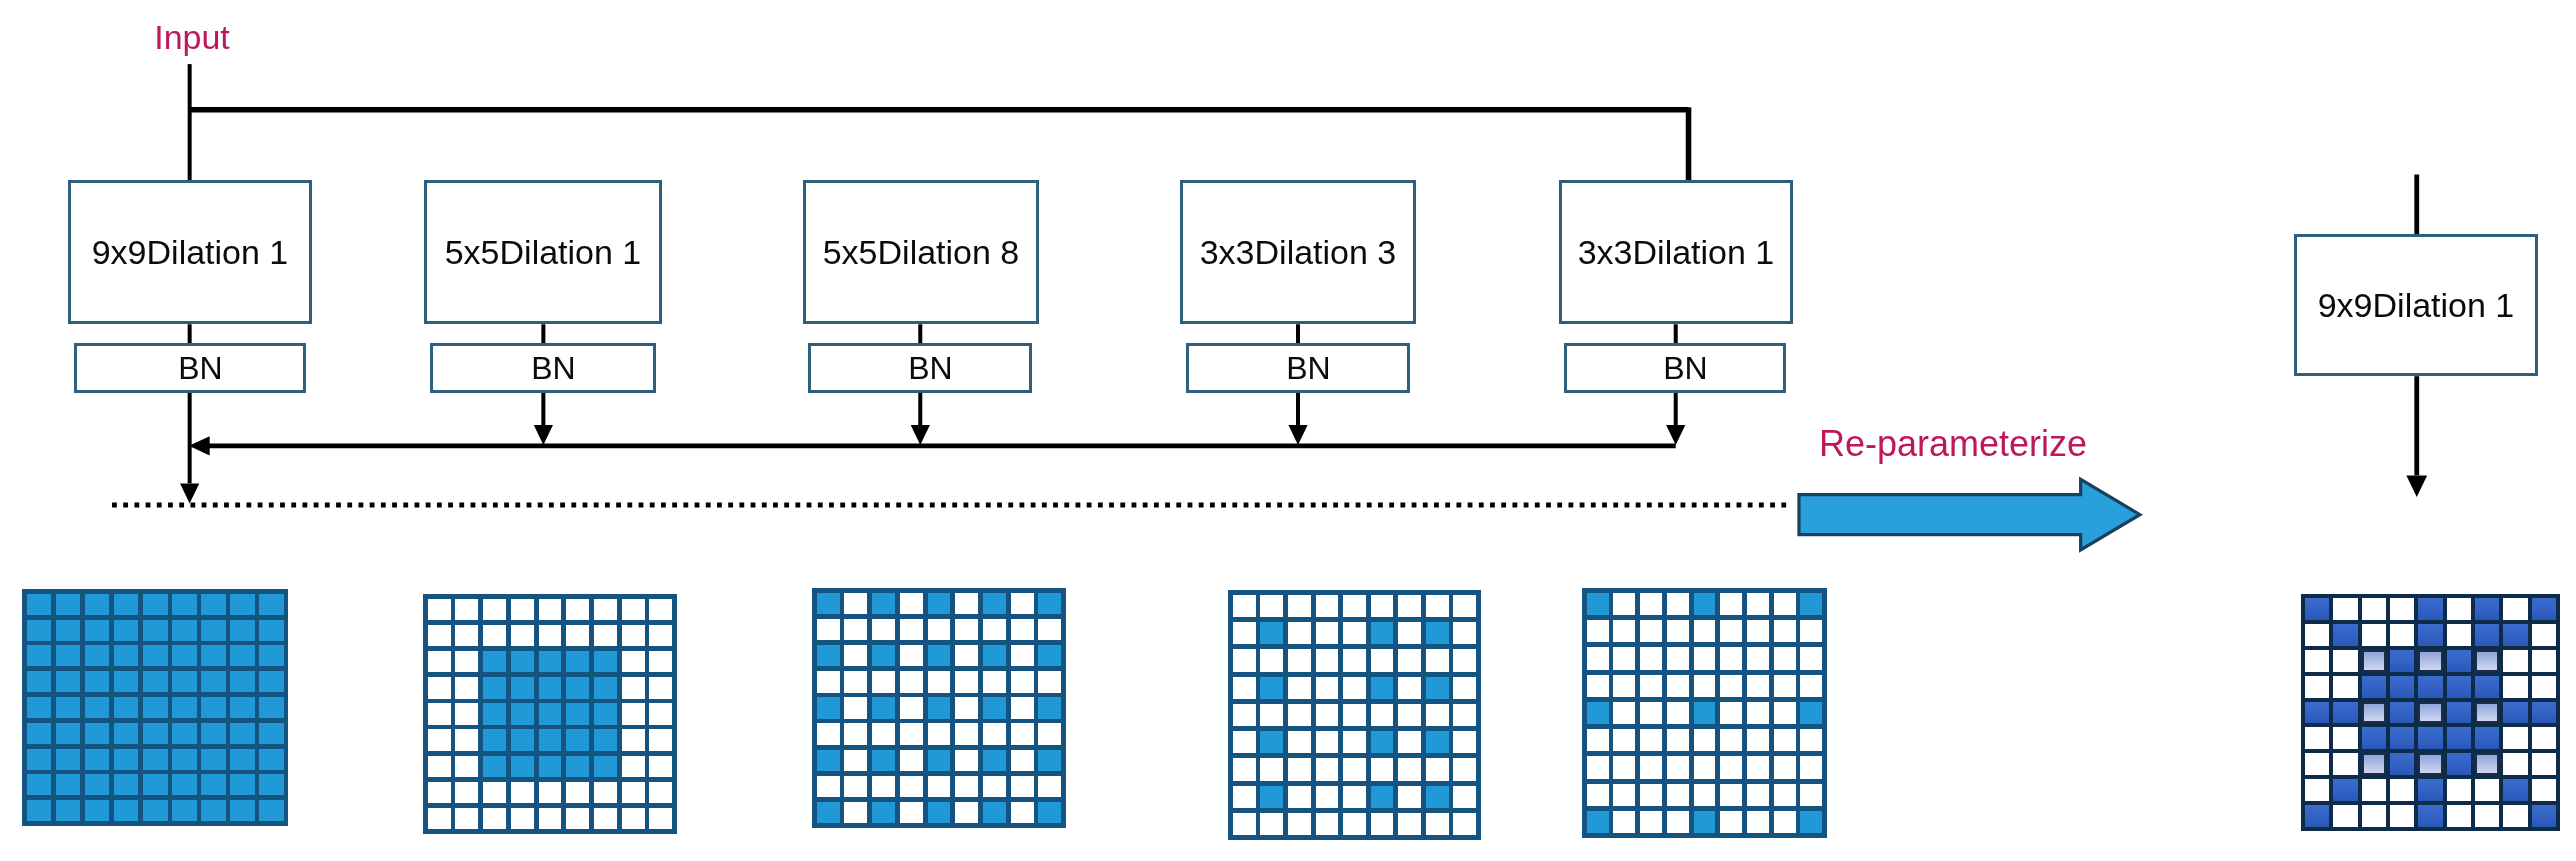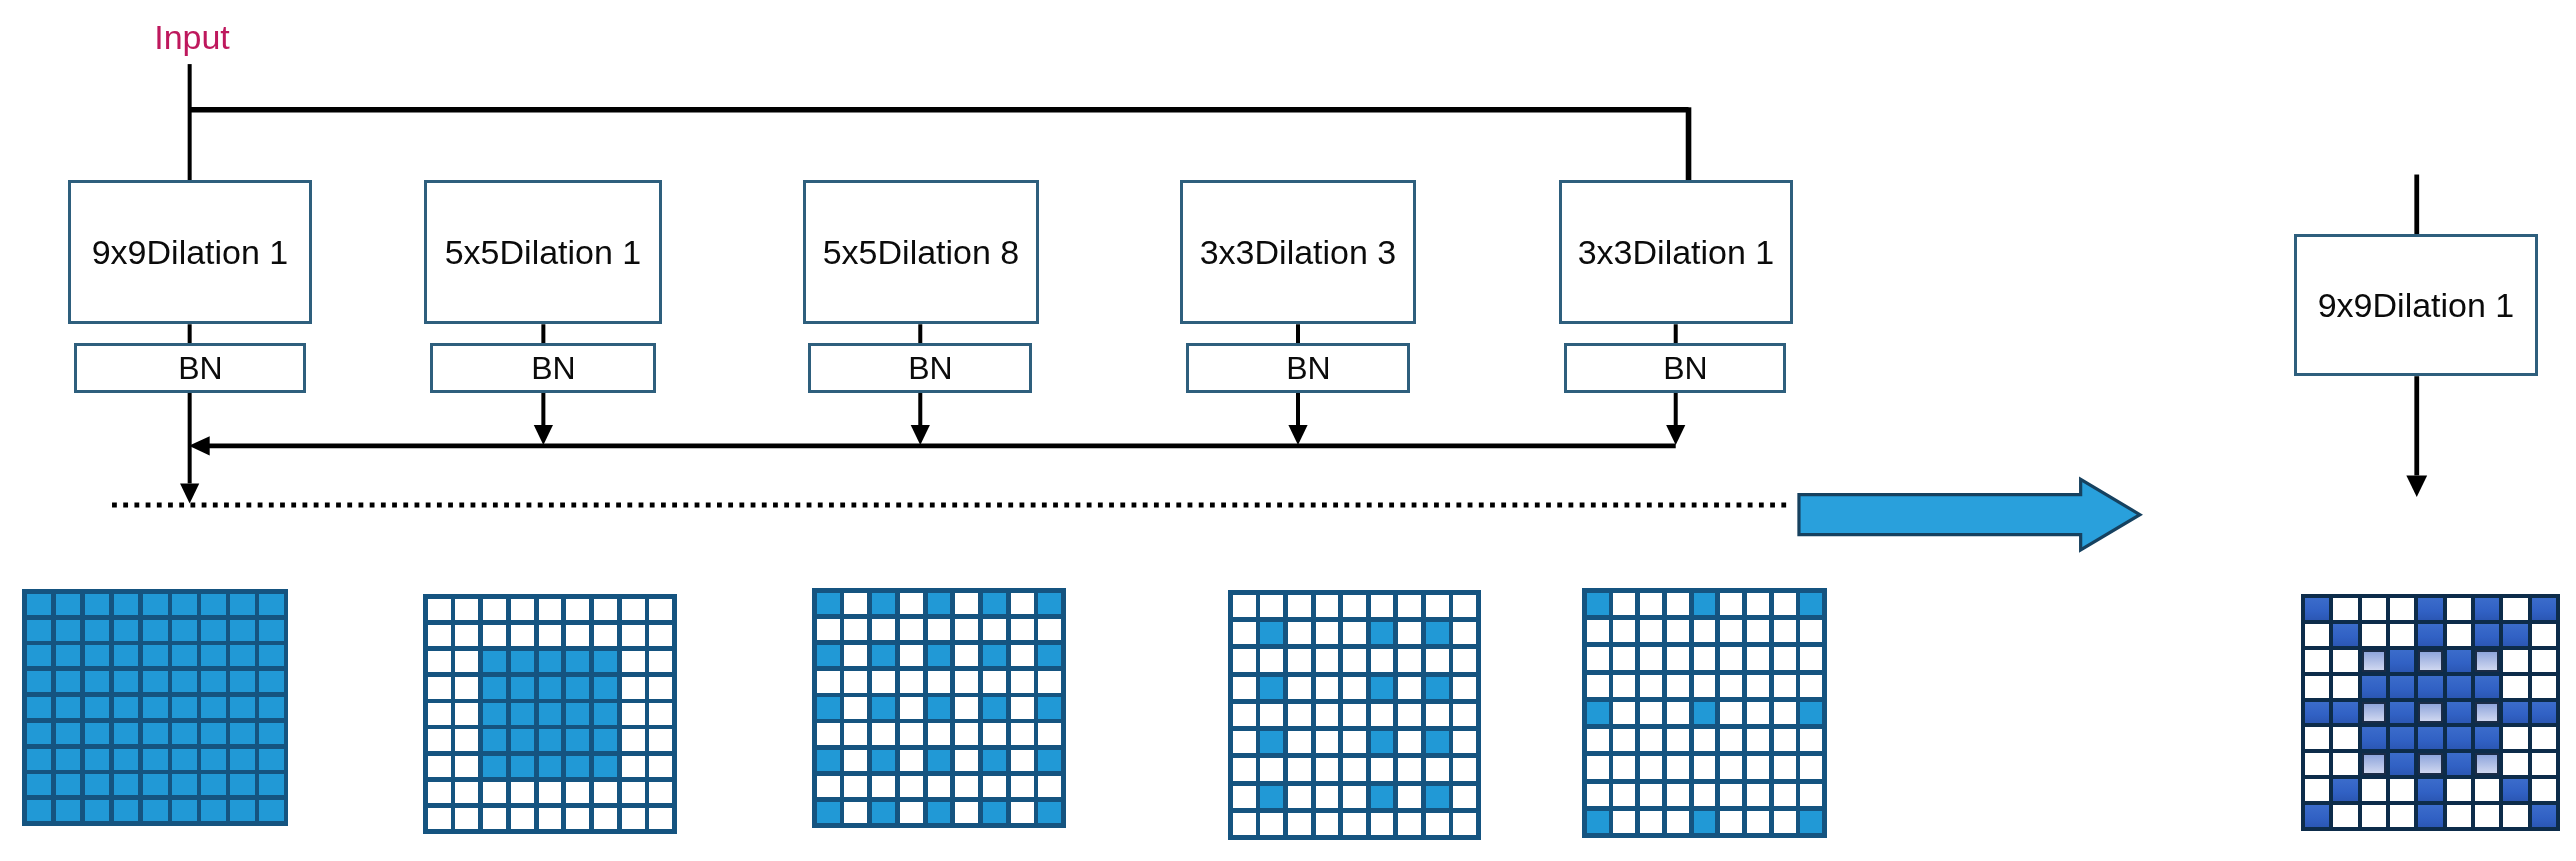--- a/index.html
+++ b/index.html
@@ -72,20 +72,21 @@
     <path class="stroke-black" stroke-width="6" stroke-dasharray="6 8" d="M140,631 H2233"></path>
 
     <polygon class="reparam-arrow" points="2248,618 2600,618 2600,599 2674,643 2600,687 2600,668 2248,668"></polygon>
 
     <path class="stroke-black" stroke-width="6" d="M3020,218 V296"></path>
     <path class="stroke-black" stroke-width="6" d="M3020,470 V594"></path>
     <polygon class="fill-black" points="3007,594 3033,594 3020,621"></polygon>
   </svg>
 
   <div class="lbl input-lbl abs" style="left:128px;top:17.6px;width:128px;">Input</div>
+  <div class="lbl reparam-lbl abs" style="left:1793px;top:423px;width:320px;">Re-parameterize</div>
 
   <div class="conv-box" style="left:68px;top:180px;width:244px;height:144px;">
     <span>9x9</span>
     <span>Dilation 1</span>
   </div>
   <div class="conv-box" style="left:424px;top:180px;width:238px;height:144px;">
     <span>5x5</span>
     <span>Dilation 1</span>
   </div>
   <div class="conv-box" style="left:803px;top:180px;width:236px;height:144px;">

